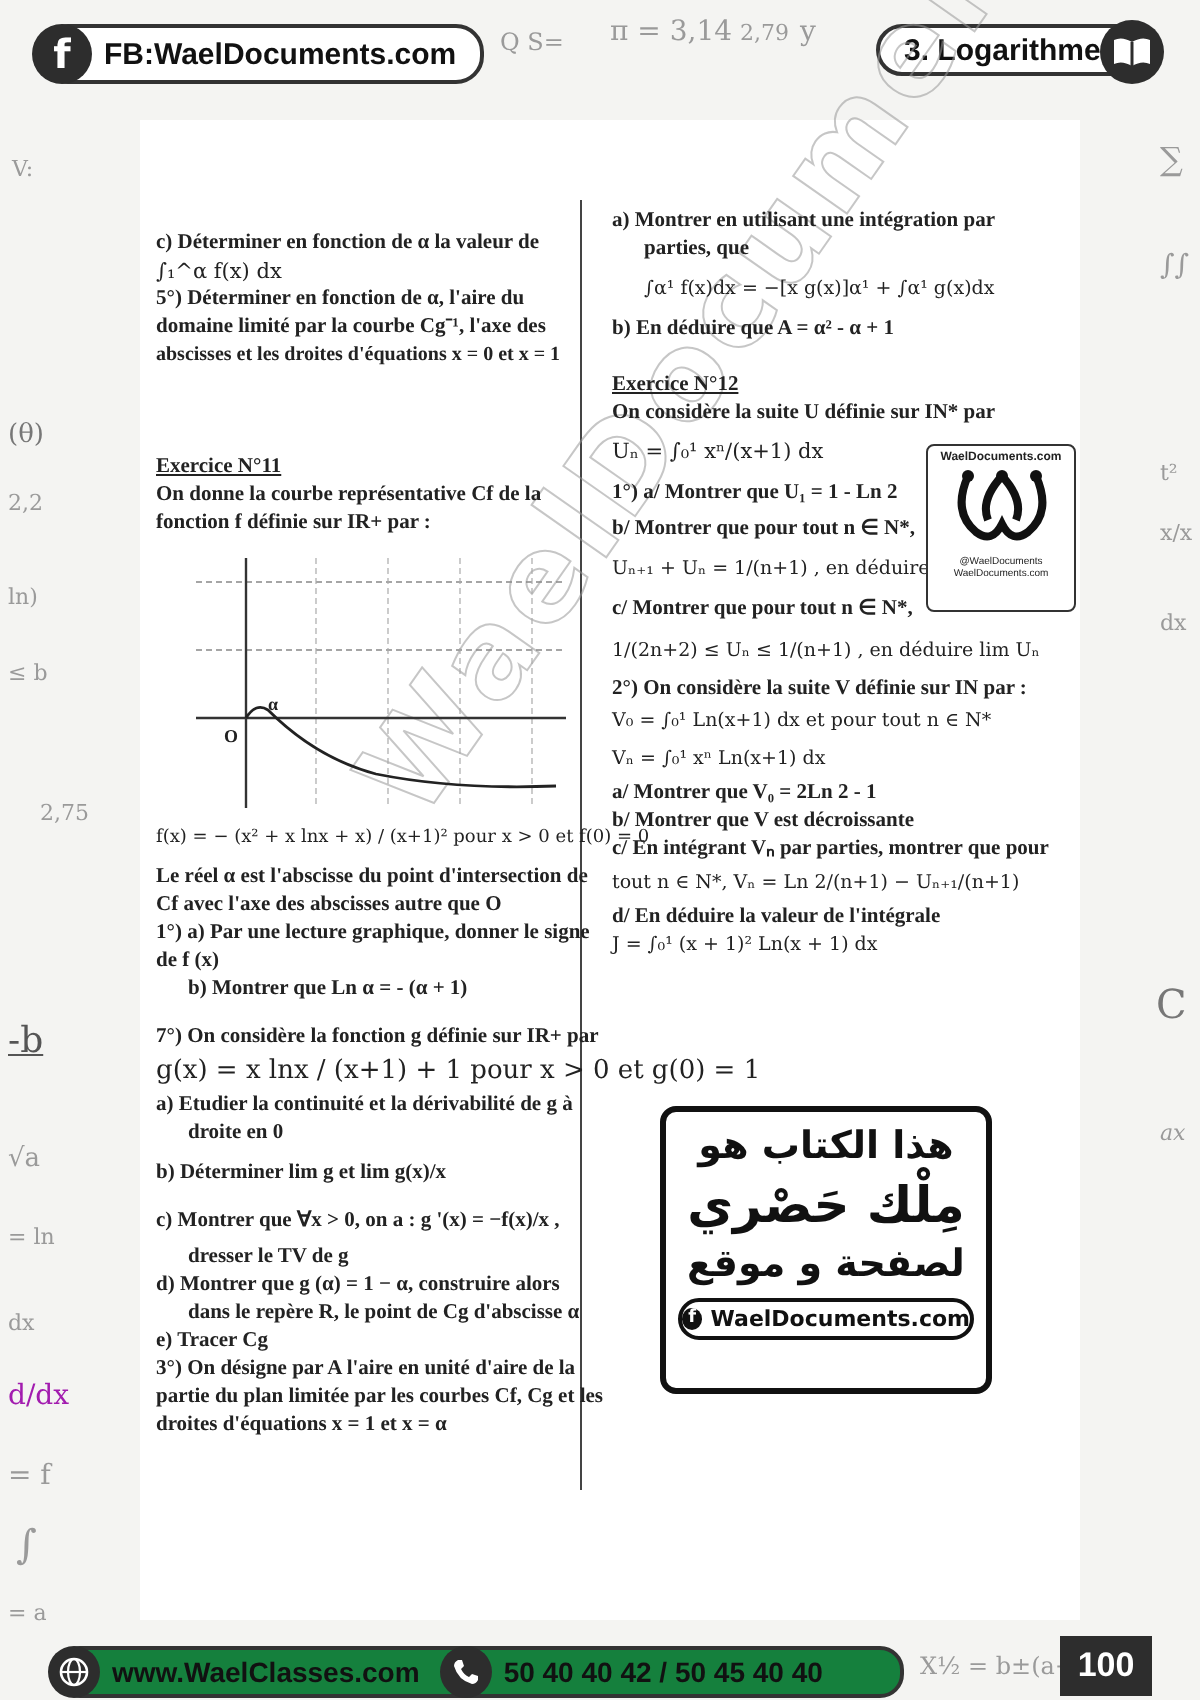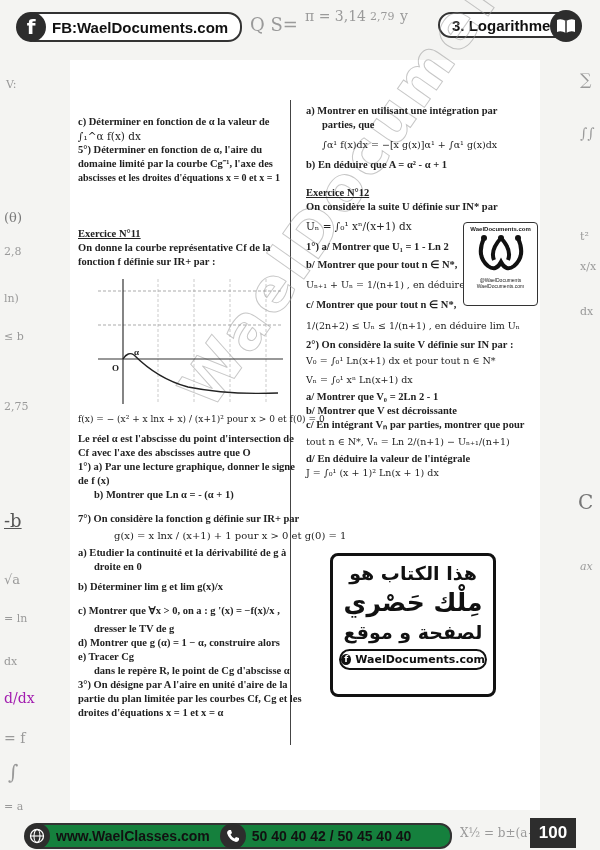--- a/index.html
+++ b/index.html
@@ -30,32 +30,32 @@
   .footer{position:absolute;left:0;top:820px;width:600px;height:30px;}
   .foot-pill{position:absolute;left:28px;top:3px;height:22px;width:420px;border:2px solid #333;border-radius:12px;background:#15803d;display:flex;align-items:center;font-weight:bold;font-size:14px;color:#111;}
   .globe{width:26px;height:26px;border-radius:50%;background:#2d2d2d;margin-left:-6px;margin-right:6px;display:flex;align-items:center;justify-content:center;}
   .phone{width:26px;height:26px;border-radius:50%;background:#2d2d2d;margin:0 6px 0 10px;display:flex;align-items:center;justify-content:center;}
   .page-num{position:absolute;left:530px;top:818px;width:46px;height:30px;background:#2d2d2d;color:#fff;font-weight:bold;font-size:17px;display:flex;align-items:center;justify-content:center;}
 </style>
 </head>
 <body>
 
 <div>
-  <span class="margin-doodle" style="left:250px;top:14px;font-size:18px;">Q S=</span>
+  <span class="margin-doodle" style="left:250px;top:14px;font-size:12px;">Q S=</span>
   <span class="margin-doodle" style="left:305px;top:8px;font-size:14px;">π = 3,14</span>
   <span class="margin-doodle" style="left:370px;top:10px;">2,79</span>
   <span class="margin-doodle" style="left:400px;top:8px;font-size:14px;">y</span>
 </div>
 <div>
   <span class="margin-doodle" style="left:6px;top:78px;">V:</span>
   <span class="margin-doodle" style="left:4px;top:210px;font-size:13px;color:#777;">(θ)</span>
-  <span class="margin-doodle" style="left:4px;top:245px;">2,8</span>
+  <span class="margin-doodle" style="left:4px;top:245px;">2,2</span>
   <span class="margin-doodle" style="left:4px;top:292px;">ln)</span>
   <span class="margin-doodle" style="left:4px;top:330px;">≤ b</span>
-  <span class="margin-doodle" style="left:4px;top:400px;">2,75</span>
+  <span class="margin-doodle" style="left:20px;top:400px;">2,75</span>
   <span class="margin-doodle" style="left:4px;top:510px;font-size:18px;color:#555;text-decoration:underline;">-b</span>
   <span class="margin-doodle" style="left:4px;top:572px;font-size:13px;">√a</span>
   <span class="margin-doodle" style="left:4px;top:612px;">= ln</span>
   <span class="margin-doodle" style="left:4px;top:655px;">dx</span>
   <span class="margin-doodle" style="left:4px;top:690px;font-size:14px;color:#a21caf;">d/dx</span>
   <span class="margin-doodle" style="left:4px;top:730px;font-size:14px;">= f</span>
   <span class="margin-doodle" style="left:8px;top:760px;font-size:20px;">∫</span>
   <span class="margin-doodle" style="left:4px;top:800px;">= a</span>
 </div>
 <div>
@@ -116,29 +116,29 @@
 
   <span class="ln formula" style="font-size:9px;">f(x) = − (x² + x lnx + x) / (x+1)²   pour x &gt; 0 et f(0) = 0</span>
   <div style="height:6px;"></div>
   <span class="ln">Le réel α est l'abscisse du point d'intersection de</span>
   <span class="ln">Cf avec l'axe des abscisses autre que O</span>
   <span class="ln">1°) a) Par une lecture graphique, donner le signe</span>
   <span class="ln">de f (x)</span>
   <span class="ln indent">b) Montrer que Ln α = - (α + 1)</span>
   <div style="height:10px;"></div>
   <span class="ln">7°) On considère la fonction g définie sur IR+ par</span>
-  <span class="ln formula" style="font-size:10px;line-height:20px;margin-left:36px;">g(x) = x lnx / (x+1) + 1  pour x &gt; 0 et g(0) = 1</span>
+  <span class="ln formula" style="font-size:13px;line-height:20px;">g(x) = x lnx / (x+1) + 1  pour x &gt; 0 et g(0) = 1</span>
   <span class="ln">a) Etudier la continuité et la dérivabilité de g à</span>
   <span class="ln indent">droite en 0</span>
   <span class="ln" style="line-height:26px;">b) Déterminer lim g  et  lim g(x)/x</span>
   <span class="ln" style="line-height:22px;">c) Montrer que ∀x &gt; 0, on a : g '(x) = −f(x)/x ,</span>
   <span class="ln indent">dresser le TV de g</span>
   <span class="ln">d) Montrer que g (α) = 1 − α, construire alors</span>
+  <span class="ln indent">dans le repère R, le point de Cg d'abscisse α</span>
   <span class="ln">e) Tracer Cg</span>
-  <span class="ln indent">dans le repère R, le point de Cg d'abscisse α</span>
   <span class="ln">3°) On désigne par A l'aire en unité d'aire de la</span>
   <span class="ln">partie du plan limitée par les courbes Cf, Cg et les</span>
   <span class="ln">droites d'équations x = 1 et x = α</span>
 </div>
 
 <div class="col right-col">
   <span class="ln">a) Montrer en utilisant une intégration par</span>
   <span class="ln indent">parties, que</span>
   <span class="ln formula indent" style="line-height:26px;font-size:9.5px;">∫α¹ f(x)dx = −[x g(x)]α¹ + ∫α¹ g(x)dx</span>
   <span class="ln">b) En déduire que A = α² - α + 1</span>

